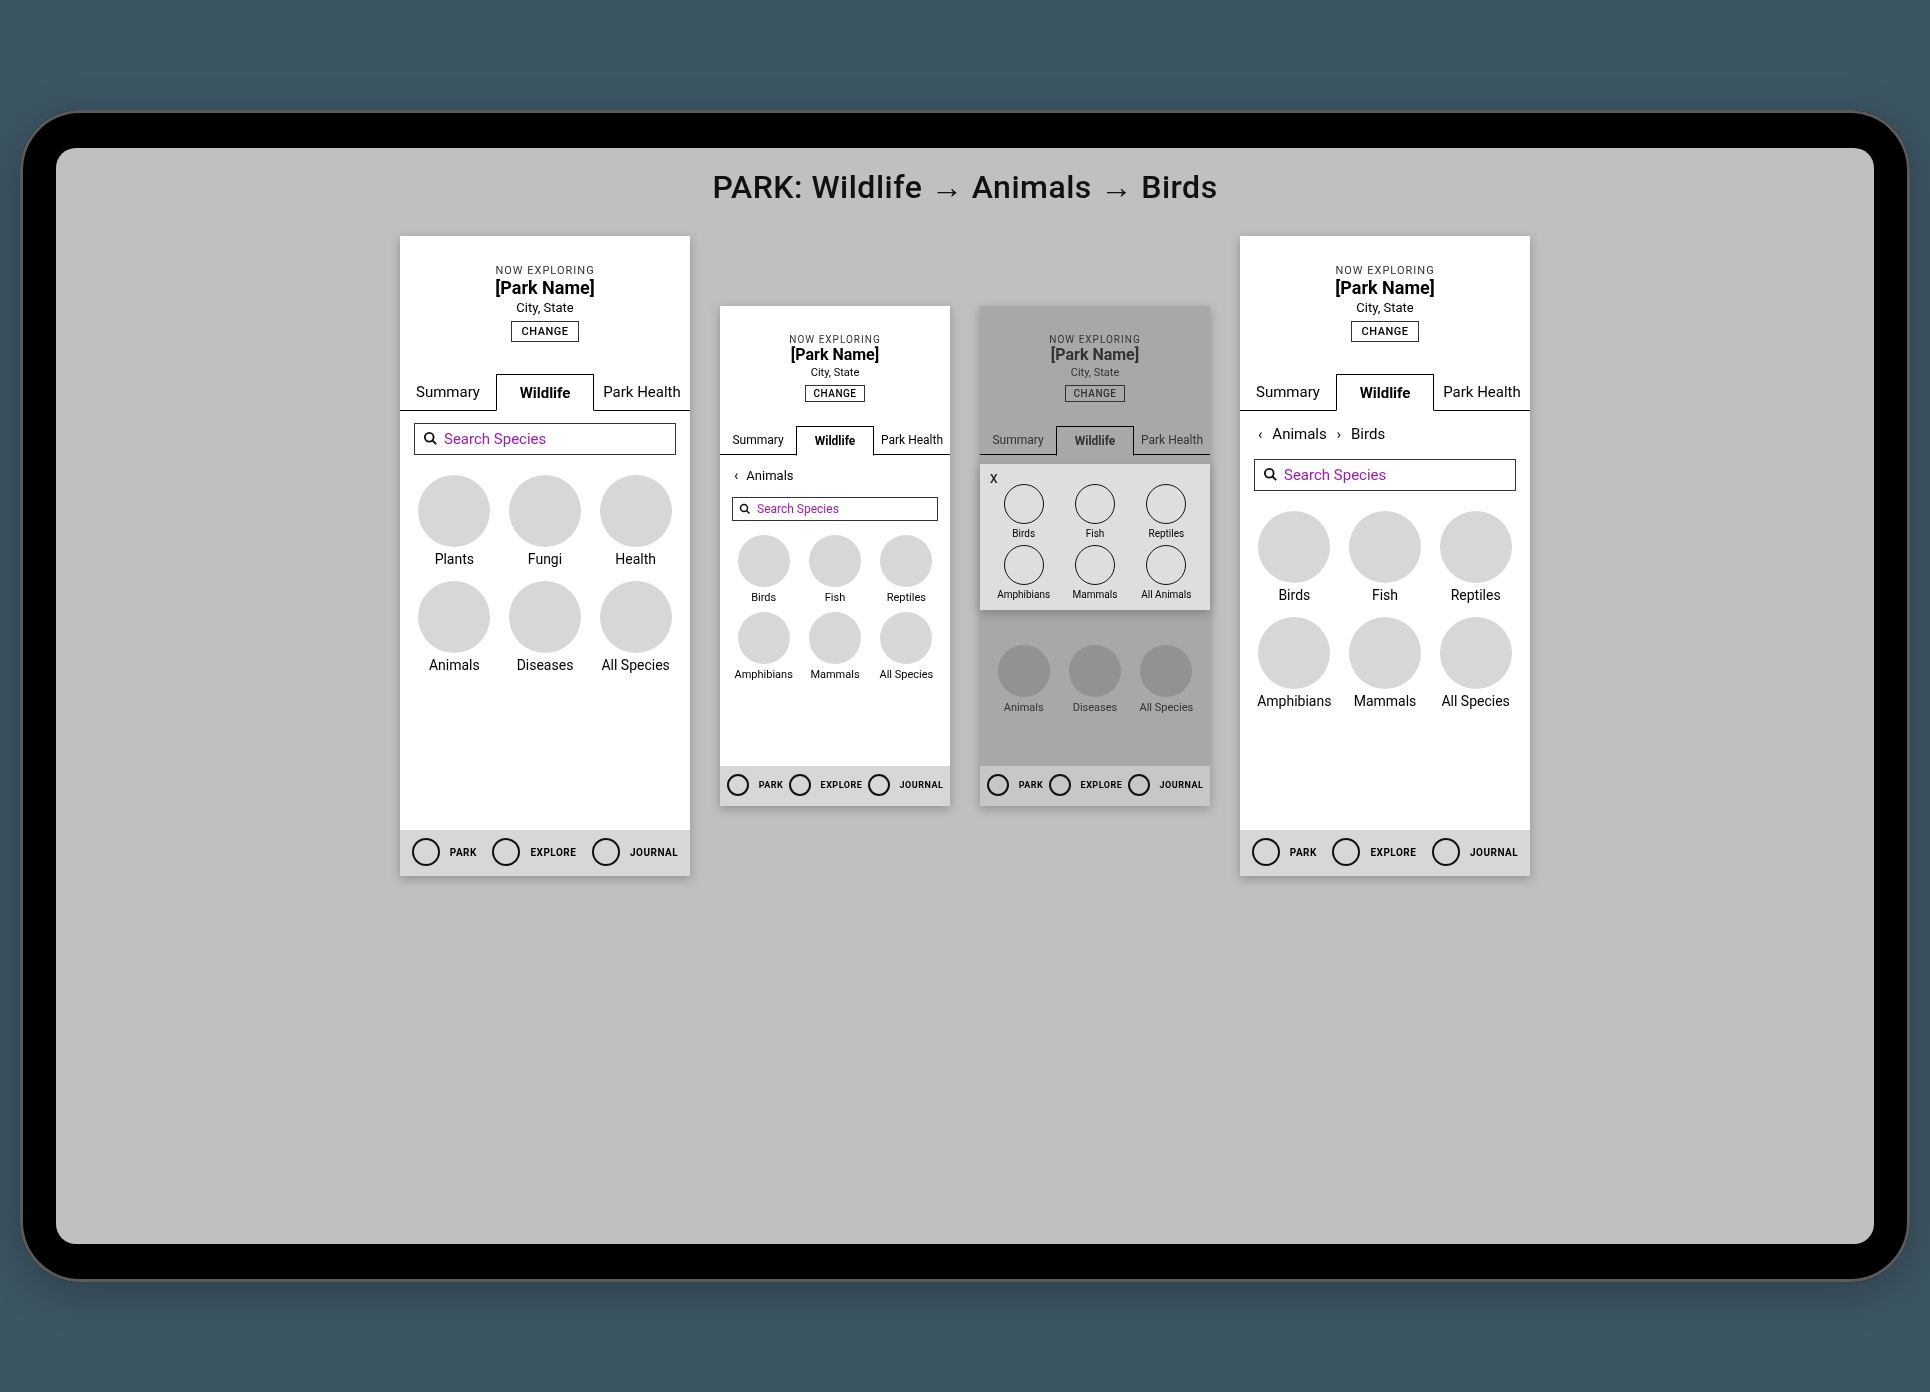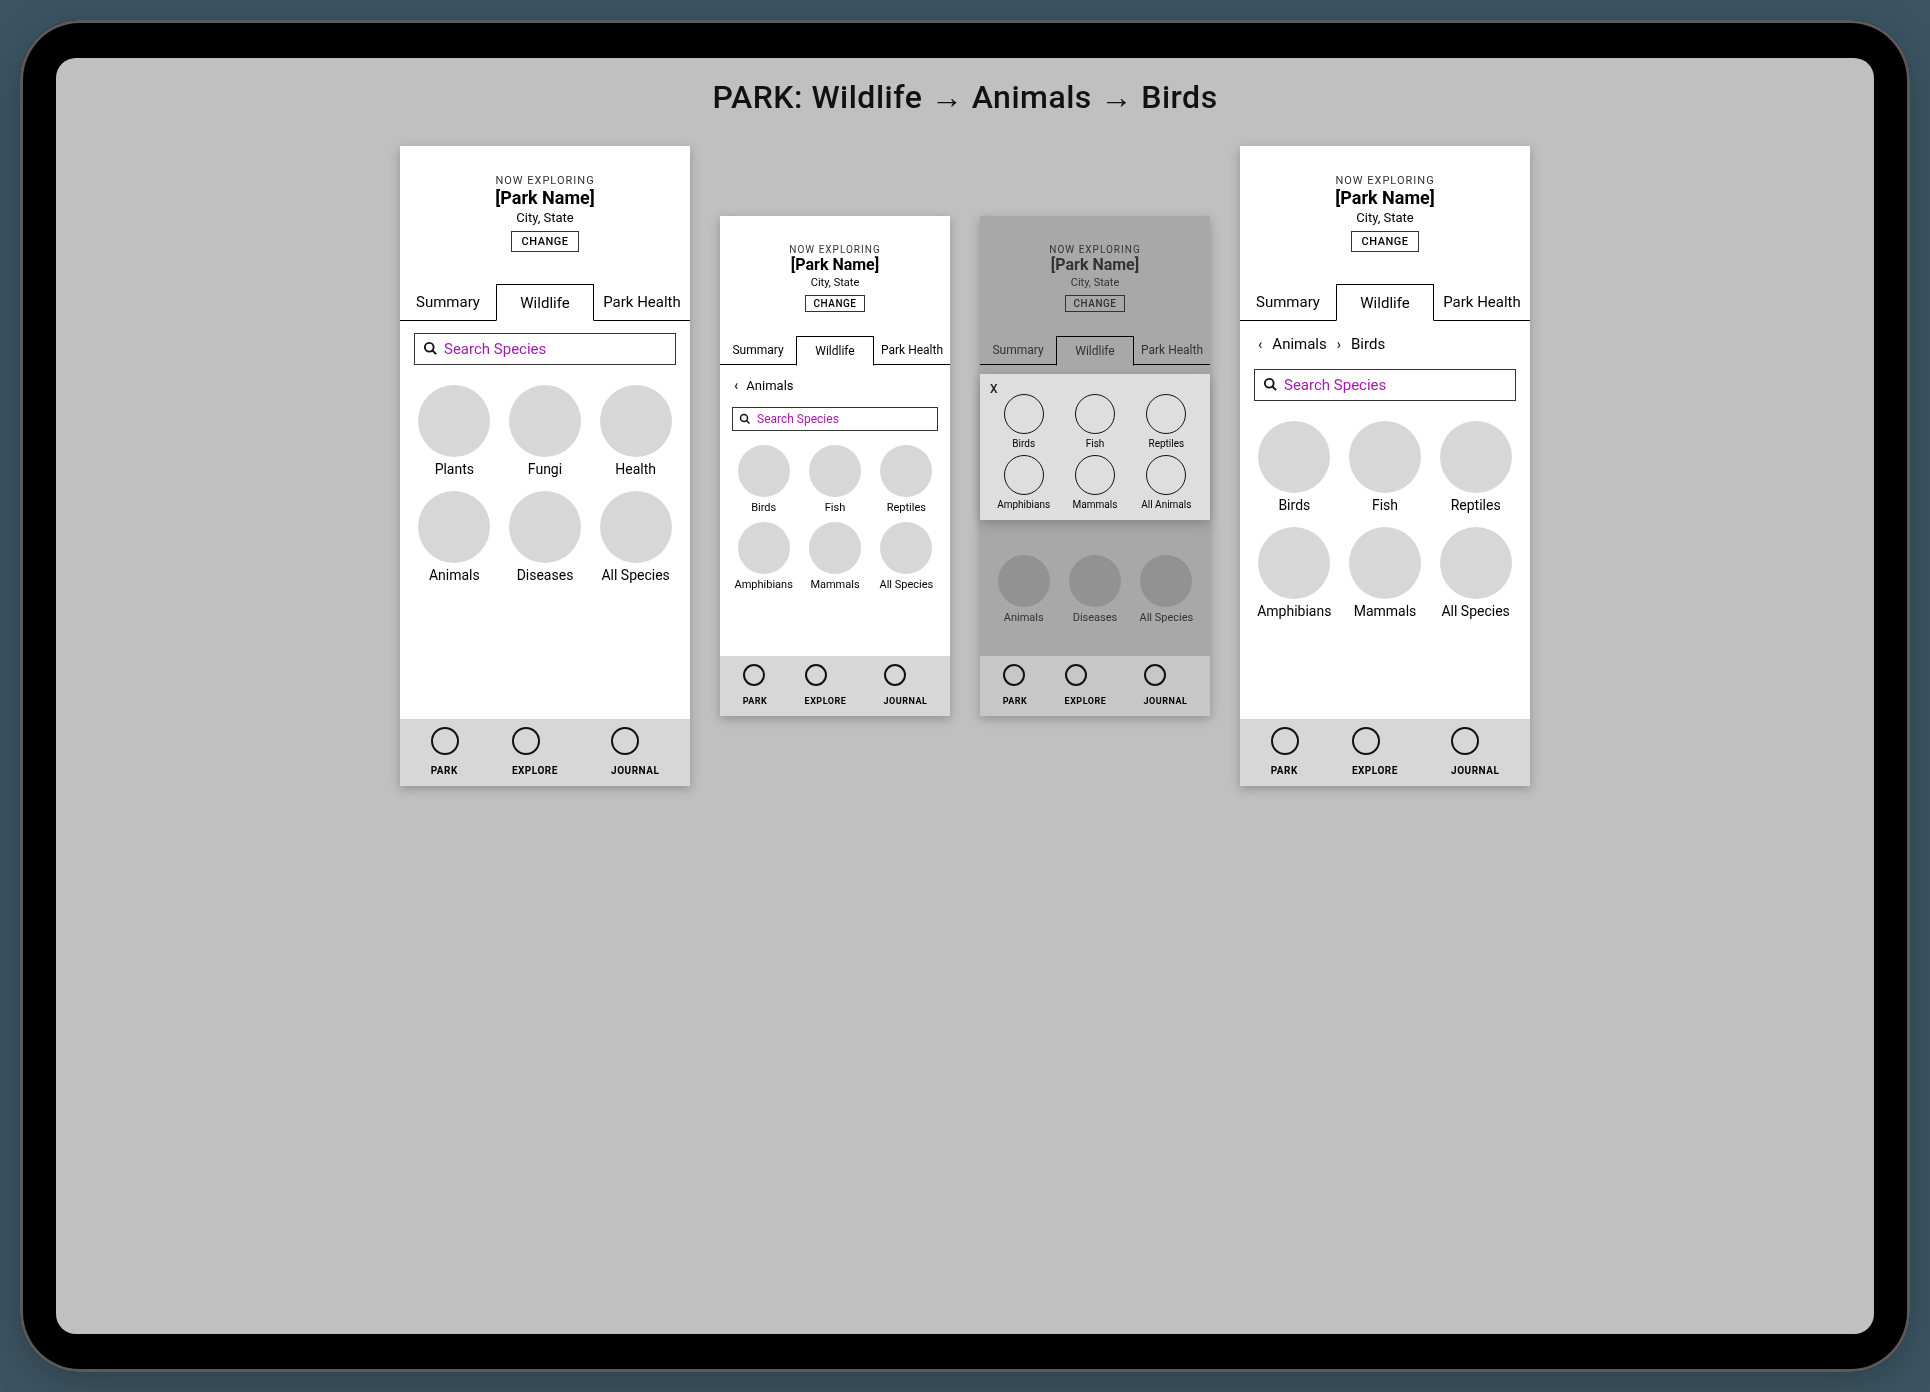--- a/index.html
+++ b/index.html
@@ -7,21 +7,21 @@
   body {
     background: #3c5563;
     font-family: -apple-system, BlinkMacSystemFont, "Segoe UI", Roboto, Helvetica, Arial, sans-serif;
     display: flex;
     align-items: center;
     justify-content: center;
     padding: 20px;
   }
   .tablet {
     width: 1890px;
-    height: 1352px;
+    height: 1172px;
     background: #000;
     border-radius: 60px;
     padding: 38px 36px;
     position: relative;
     box-shadow: 0 0 0 3px #5a5a5c inset, 0 10px 40px rgba(0,0,0,.25);
   }
   .screen {
     width: 100%;
     height: 100%;
     background: #c0c0c0;
@@ -97,21 +97,21 @@
   .tab {
     flex: 1;
     text-align: center;
     font-size: 12px;
     padding: 8px 2px 6px;
     border-bottom: none;
     line-height: 1.15;
   }
   .phone.lg .tab { font-size: 15px; padding: 10px 2px 8px; }
   .tab.active {
-    font-weight: 400;
+    font-weight: 700;
     border: 1.5px solid #000;
     border-bottom: 1.5px solid #fff;
     margin-bottom: -1.5px;
     background: #fff;
   }
   
   .crumbs {
     display: flex;
     align-items: center;
     gap: 8px;
@@ -164,21 +164,22 @@
   
   .bnav {
     margin-top: auto;
     background: #d7d7d7;
     display: flex;
     justify-content: space-around;
     padding: 8px 4px 10px;
   }
   .bnav .bitem {
     display: flex;
-    flex-direction: column;
+    flex-direction: row;
+    align-items: center;
     gap: 10px;
   }
   .bnav .bcirc {
     width: 22px; height: 22px;
     border-radius: 50%;
     border: 2px solid #111;
     background: transparent;
   }
   .phone.lg .bnav .bcirc { width: 28px; height: 28px; }
   .bnav .blabel {

